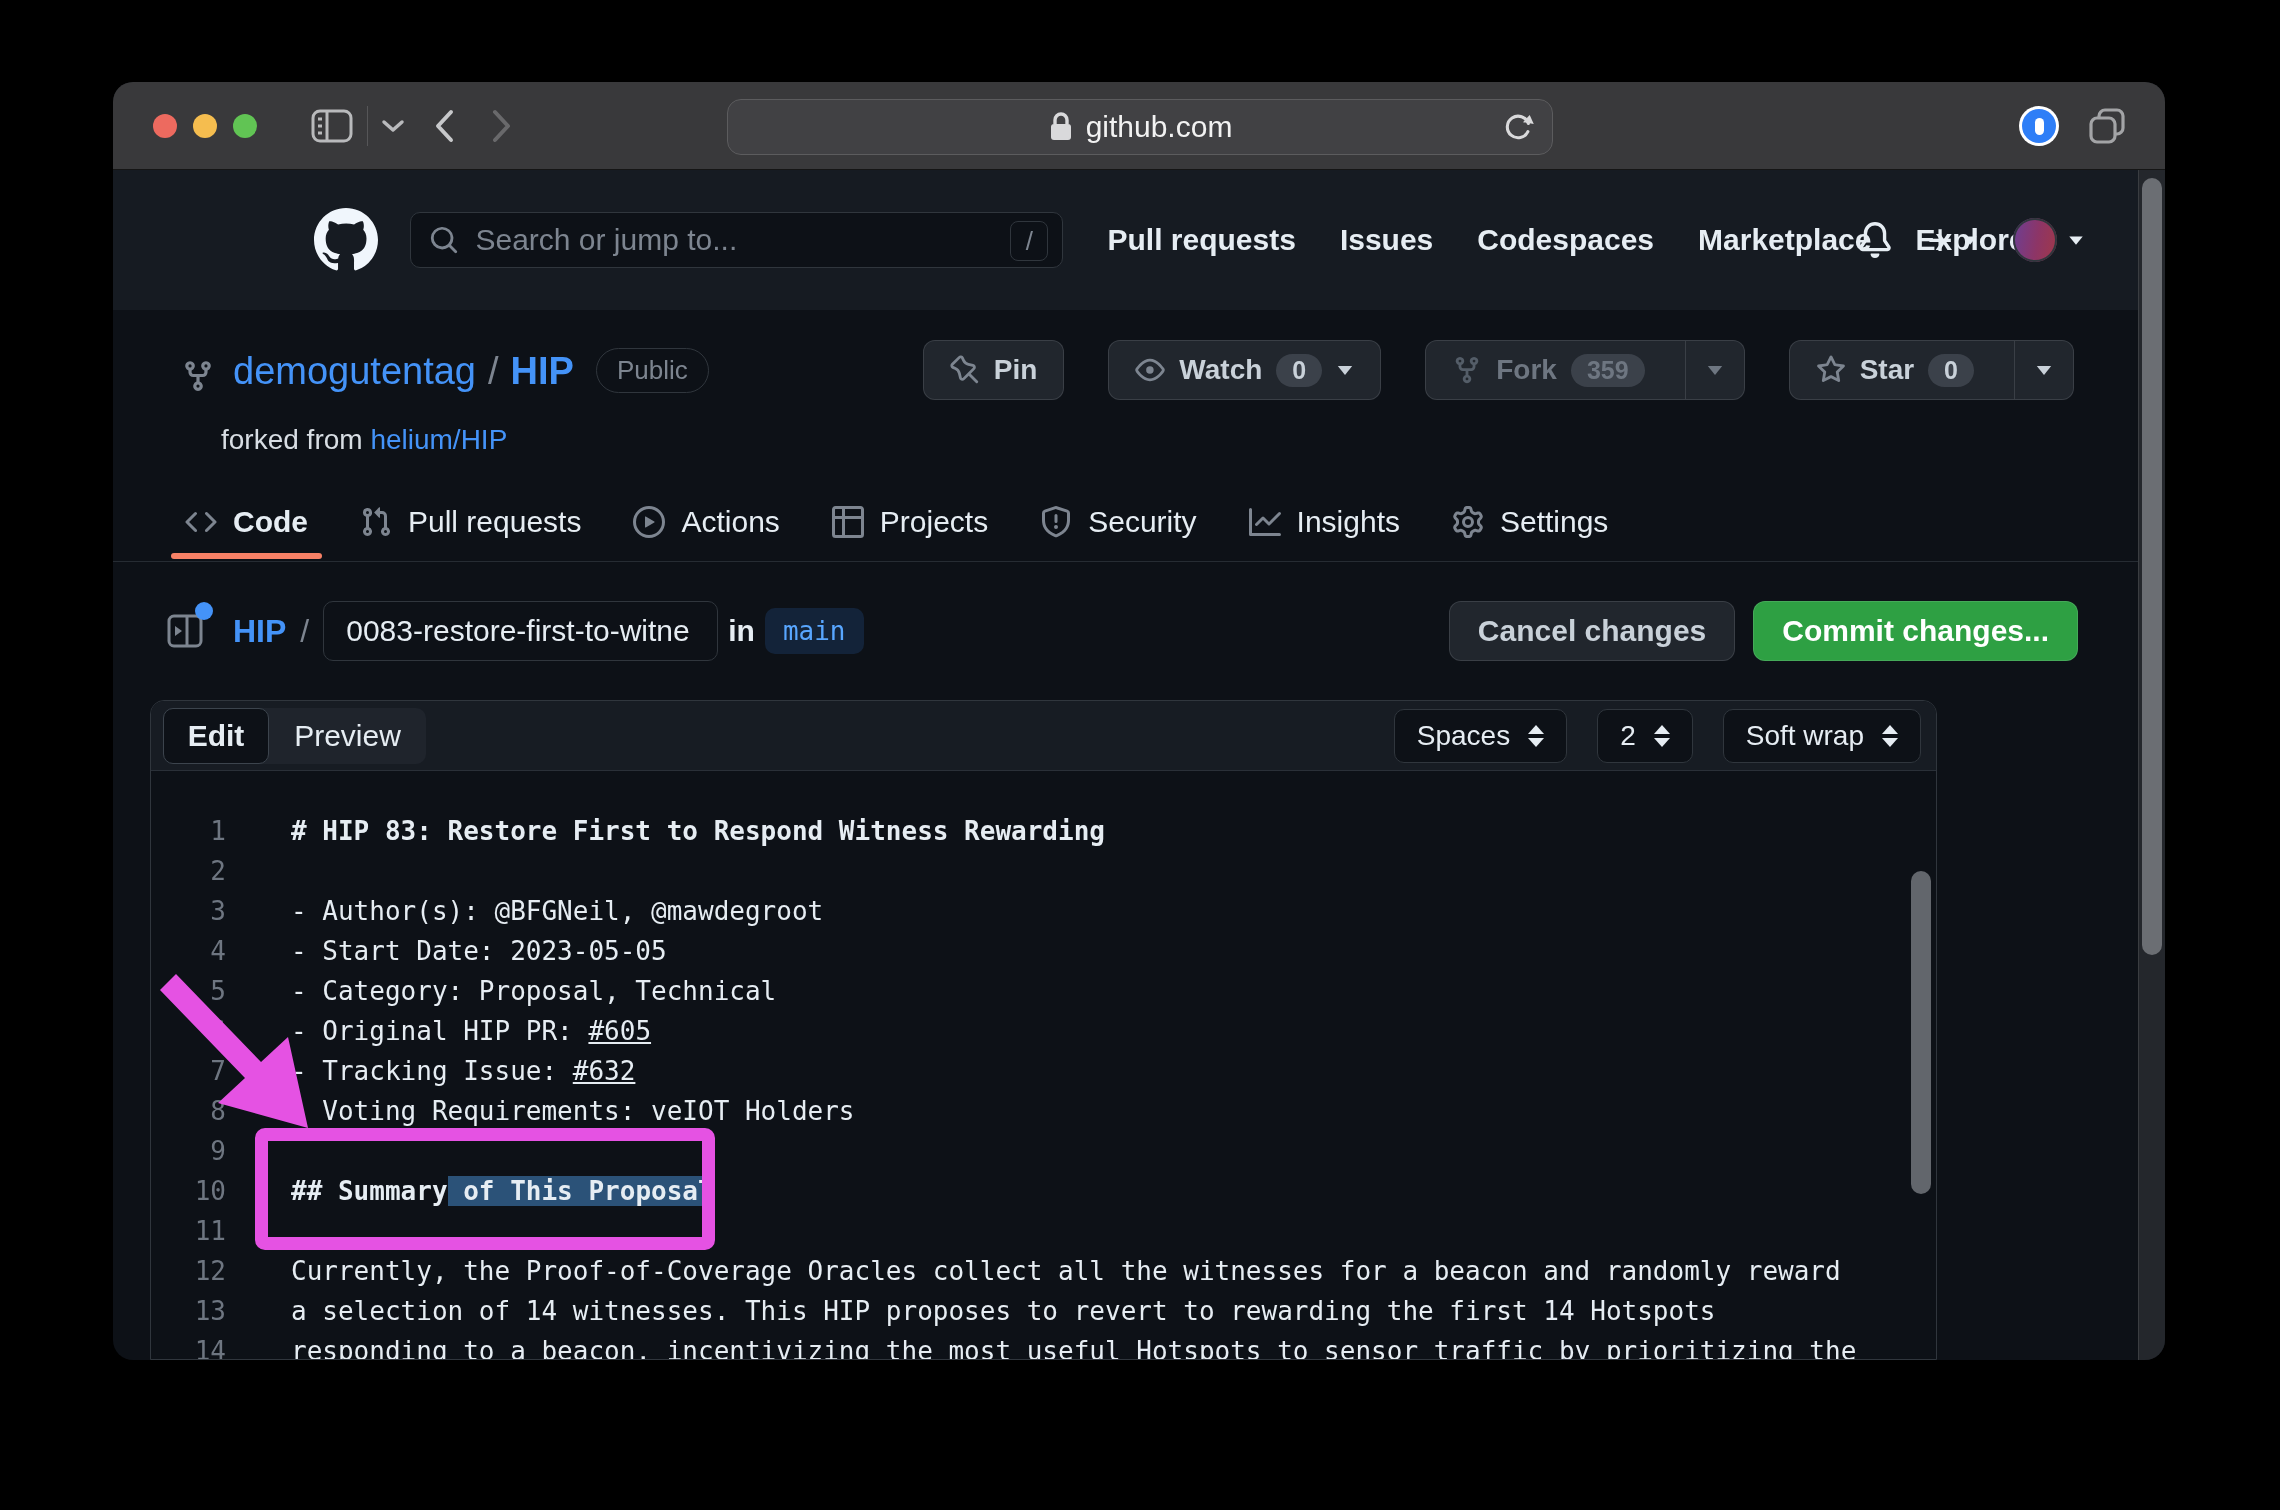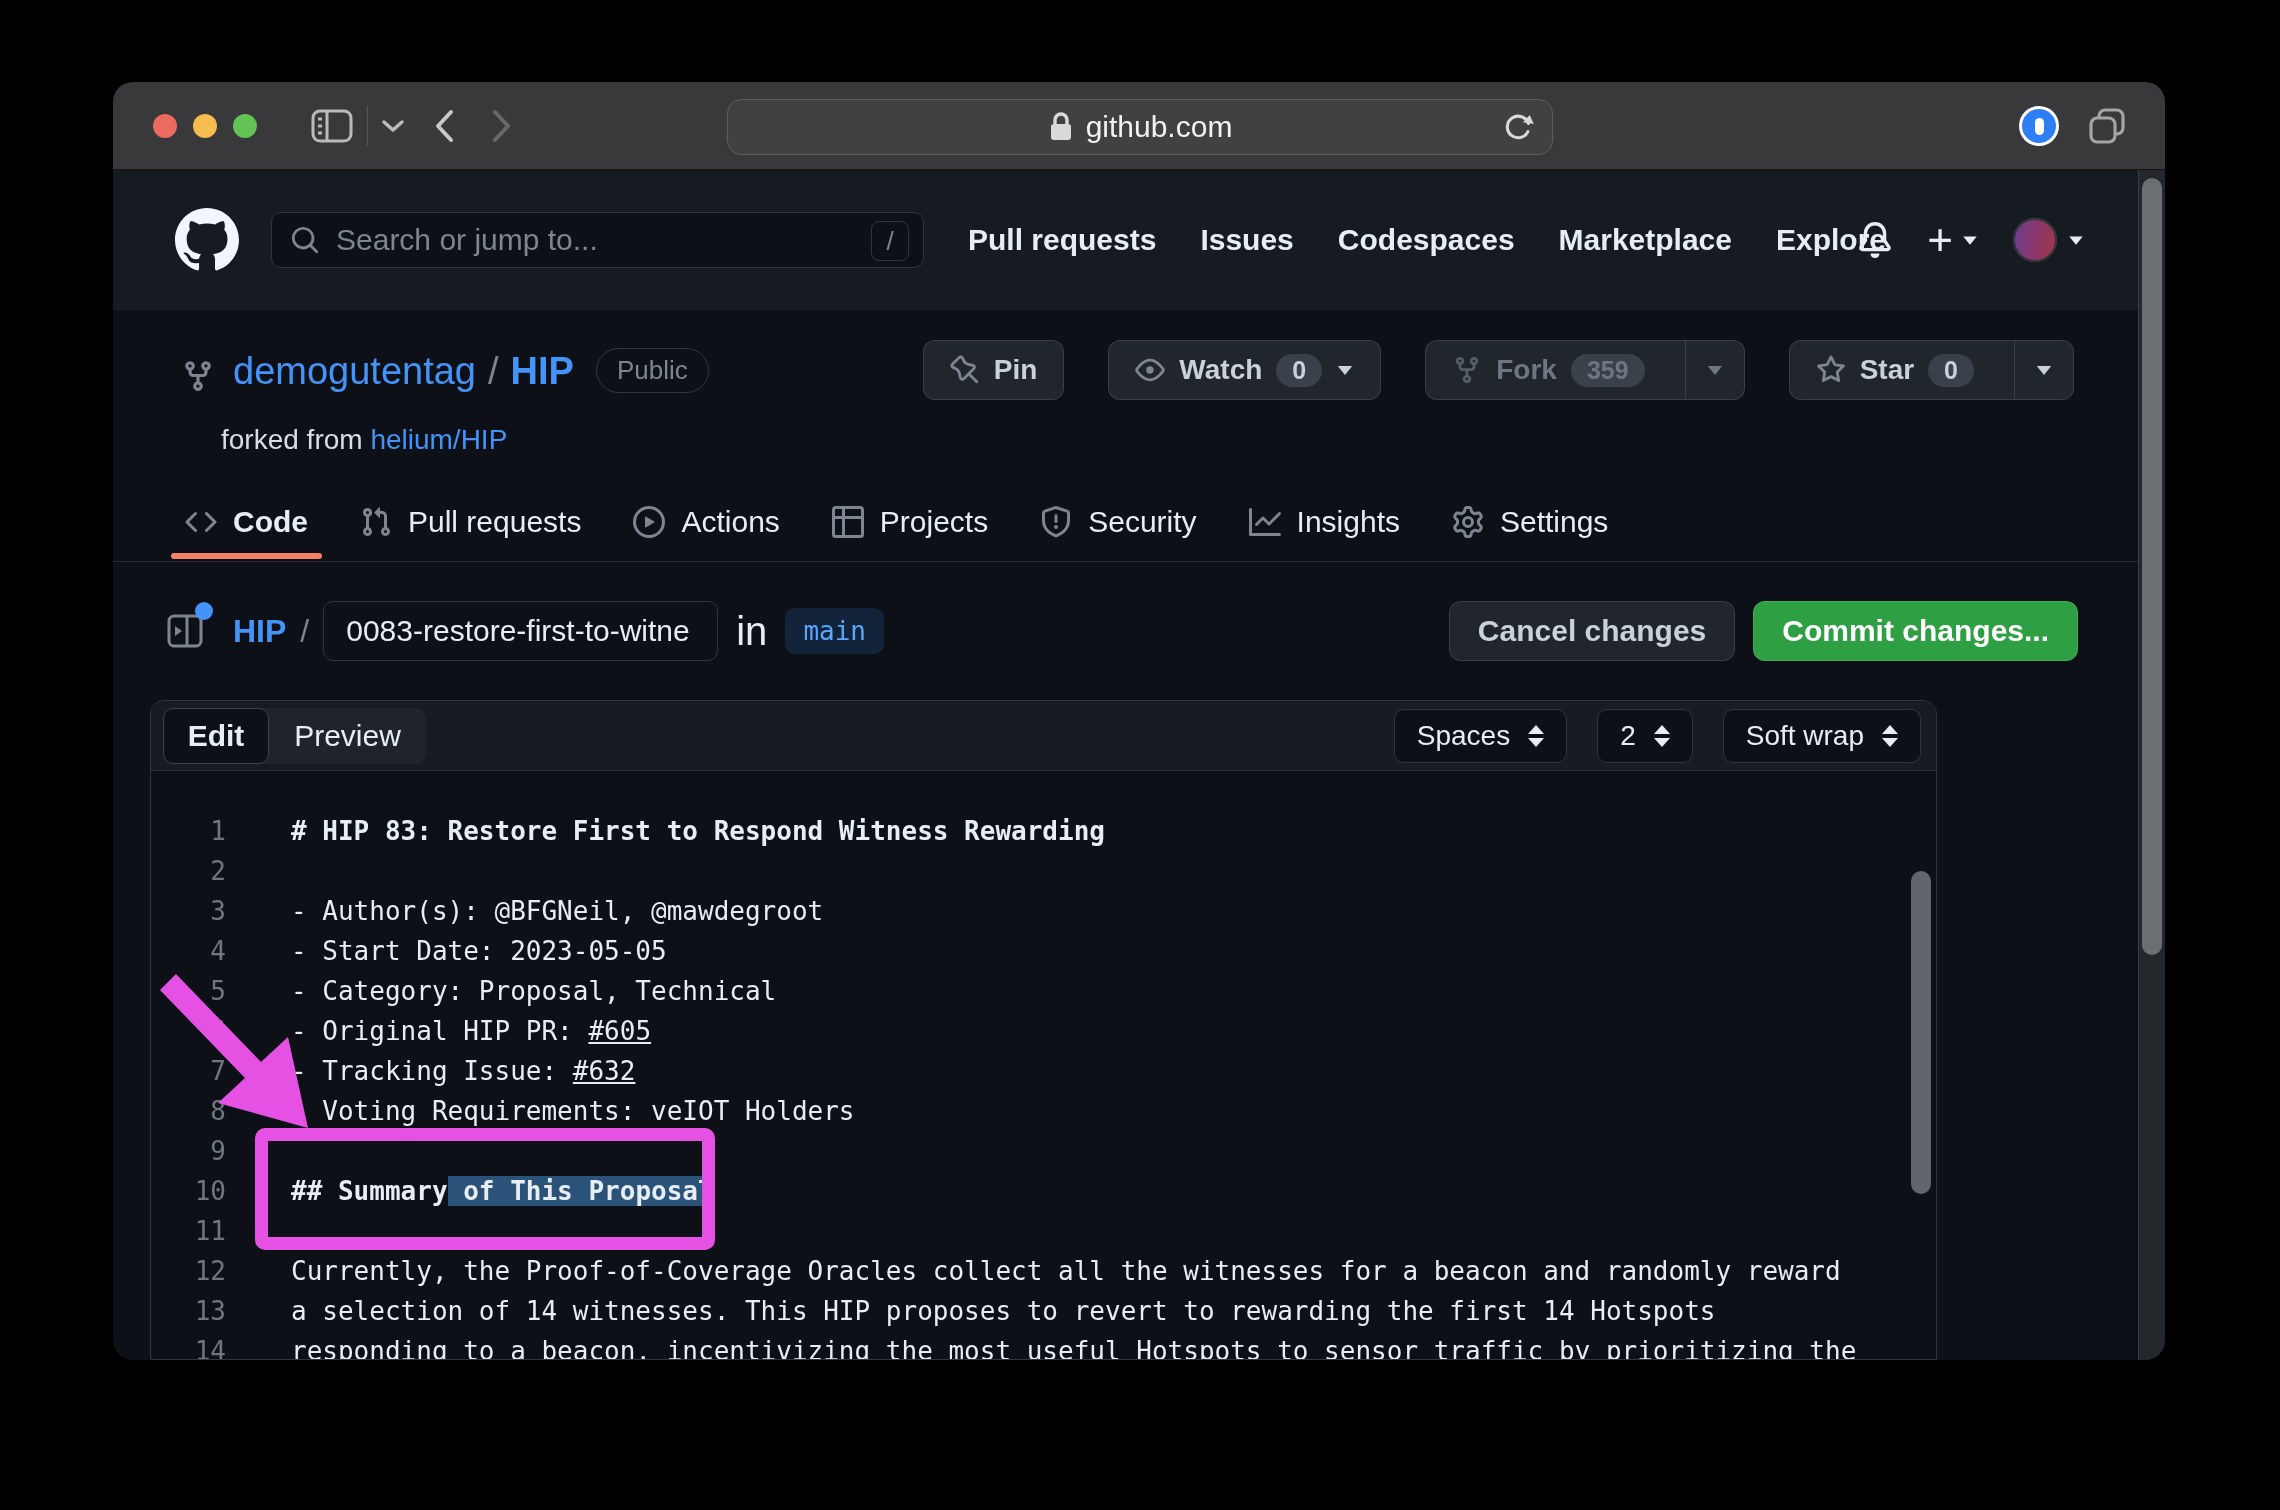--- a/index.html
+++ b/index.html
@@ -22,21 +22,21 @@
     border:1px solid #5c5c5e;border-radius:14px;display:flex;align-items:center;justify-content:center;
     color:#f2f2f2;font-size:30px;}
   .url-lock{margin-right:12px;display:flex}
   .url-reload{position:absolute;right:16px;top:10px;}
   .chrome-right{position:absolute;right:36px;top:0;height:88px;display:flex;align-items:center;gap:26px;}
   .op-icon{width:40px;height:40px;border-radius:50%;background:#fff;display:flex;align-items:center;justify-content:center;}
   .op-ring{width:34px;height:34px;border-radius:50%;background:#2e7ef7;display:flex;align-items:center;justify-content:center;}
   .op-bar{width:9px;height:17px;border-radius:5px;background:#fff;}
   
   .gh-header{position:absolute;top:88px;left:0;right:0;height:140px;background:#161b22;
-    display:flex;align-items:center;}
+    display:flex;align-items:center;justify-content:center;}
   .octocat{margin-left:62px;color:#f0f6fc;display:flex}
   .gh-search{margin-left:32px;width:653px;height:56px;border:1px solid #30363d;border-radius:10px;
     display:flex;align-items:center;padding:0 18px;color:#7d8590;font-size:30px;position:relative;background:#0d1117;}
   .gh-search .ph{margin-left:16px;}
   .slash-key{position:absolute;right:14px;top:8px;width:38px;height:40px;border:1px solid #30363d;
     border-radius:8px;display:flex;align-items:center;justify-content:center;font-size:26px;color:#7d8590;}
   .gh-nav{display:flex;gap:44px;margin-left:44px;}
   .gh-nav a{color:#e6edf3;font-size:30px;font-weight:bold;text-decoration:none;white-space:nowrap;}
   .gh-head-icons{position:absolute;right:80px;display:flex;align-items:center;gap:34px;color:#e6edf3;}
   .plus-wrap{display:flex;align-items:center;gap:8px;font-size:44px;color:#e6edf3;font-weight:300;}
@@ -78,21 +78,21 @@
     border-radius:4px;background:#f78166;}
   
   .file-bar{position:absolute;top:480px;left:0;right:27px;height:138px;}
   .fb-left{position:absolute;left:52px;top:39px;display:flex;align-items:center;}
   .fileicon-wrap{position:relative;margin-right:26px;color:#7d8590;display:flex}
   .blue-dot{position:absolute;right:-6px;top:-8px;width:18px;height:18px;border-radius:50%;background:#4493f8;}
   .fb-left .repo-link{color:#4493f8;font-size:32px;font-weight:bold;text-decoration:none;}
   .fb-left .sep{color:#7d8590;font-size:32px;margin:0 14px;}
   .filename-input{width:395px;height:60px;border:1px solid #30363d;background:#0d1117;border-radius:10px;
     color:#e6edf3;font-size:30px;padding:0 22px;overflow:hidden;white-space:nowrap;display:flex;align-items:center;}
-  .in-label{color:#e6edf3;font-size:40px;margin:0 18px;}
+  .in-label{color:#e6edf3;font-size:30px;margin:0 10px;font-weight:bold;}
   .branch-badge{background:rgba(56,139,253,0.15);color:#58a6ff;font-family:"DejaVu Sans Mono",monospace;
     font-size:26px;border-radius:10px;padding:8px 18px;}
   .fb-right{position:absolute;right:60px;top:39px;display:flex;gap:18px;}
   .btn-secondary{height:60px;background:#21262d;border:1px solid rgba(240,246,252,0.12);border-radius:12px;
     color:#c9d1d9;font-size:30px;font-weight:bold;display:flex;align-items:center;padding:0 28px;}
   .btn-commit{height:60px;background:#2ea043;border:1px solid rgba(240,246,252,0.12);border-radius:12px;
     color:#fff;font-size:30px;font-weight:bold;display:flex;align-items:center;padding:0 28px;}
   
   .editor-panel{position:absolute;left:37px;top:618px;width:1787px;height:660px;background:#0d1117;
     border:1px solid #30363d;border-radius:14px 14px 0 0;overflow:hidden;}

